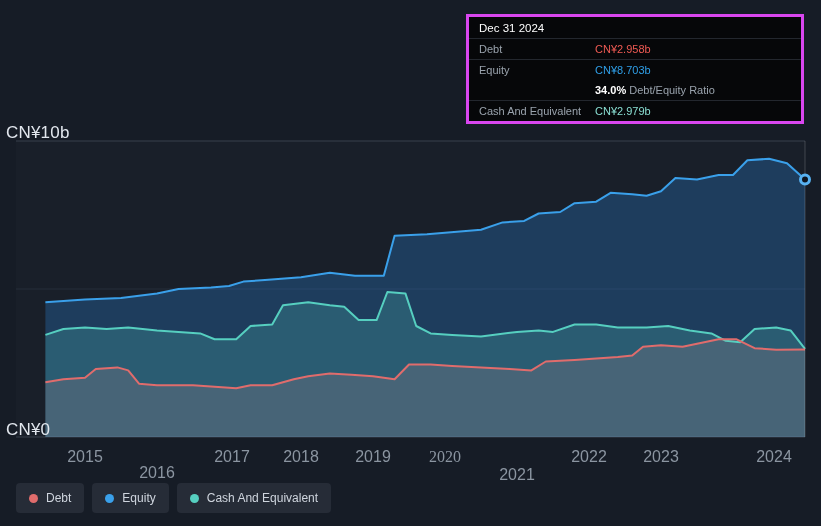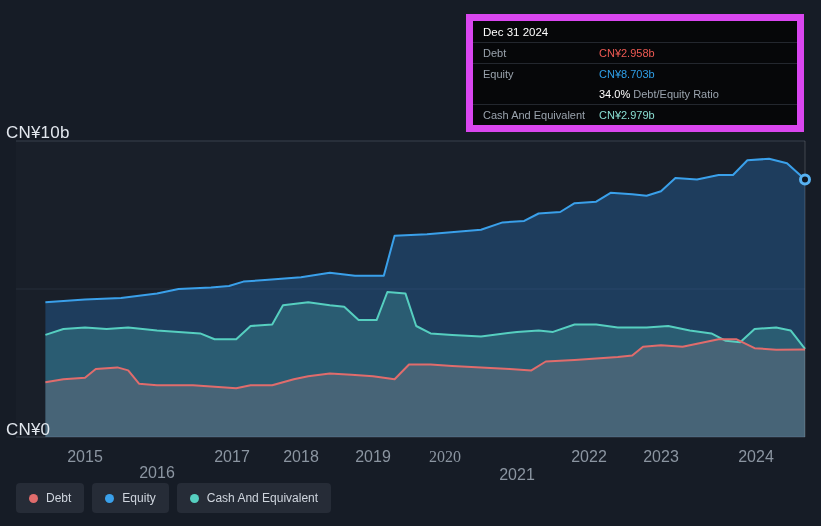--- a/index.html
+++ b/index.html
@@ -23,34 +23,34 @@
     position:absolute;left:16px;top:483px;display:flex;gap:8px;
   }
   .legend-pill{
     display:flex;align-items:center;gap:8px;background:#262c37;border-radius:4px;
     padding:8px 13px;cursor:pointer;
   }
   .legend-dot{width:9px;height:9px;border-radius:50%;}
   .legend-label{color:#cfd5de;font-size:12px;}
   .tooltip{
     position:absolute;left:466px;top:14px;width:338px;
-    background:#060709;border:7px solid #d946ef;box-sizing:border-box;
+    background:#060709;border:3px solid #d946ef;box-sizing:border-box;
     font-size:11px;color:#9aa3ad;
   }
   .tooltip-header{
     padding:5px 10px 4px 10px;color:#ffffff;font-size:11.5px;
   }
   .tooltip-row{
     display:grid;grid-template-columns:116px 1fr;align-items:center;
     padding:3px 10px;min-height:14px;
   }
   .tooltip-row.bordered{border-top:1px solid #23272e;}
   .tooltip-row .t-label{color:#9aa3ad;}
   .tooltip-row .t-suffix{color:#9aa3ad;}
-  .t-value.bold{font-weight:normal;}
+  .t-value.bold{font-weight:bold;}
 </style>
 </head>
 <body>
 
 <div class="chart-root">
   <svg id="chart-svg" width="821" height="526" viewBox="0 0 821 526">
       <rect x="16" y="141" width="789" height="296" fill="rgba(255,255,255,0.015)"></rect>
       <line x1="16" x2="805" y1="437" y2="437" stroke="#39404d" stroke-width="1"></line>
       <line x1="16" x2="805" y1="289" y2="289" stroke="#272e3a" stroke-width="1"></line>
       <line x1="16" x2="805" y1="141" y2="141" stroke="#39404d" stroke-width="1"></line>
@@ -70,21 +70,21 @@
   <div id="x-ticks">
       <div class="x-tick" style="left: 85px;">2015</div>
       <div class="x-tick" style="left: 157px; margin-top: 16px;">2016</div>
       <div class="x-tick" style="left: 232px;">2017</div>
       <div class="x-tick" style="left: 301px;">2018</div>
       <div class="x-tick" style="left: 373px;">2019</div>
       <div class="x-tick" style="left: 445px; font-family: Liberation Serif, serif;">2020</div>
       <div class="x-tick" style="left: 517px; margin-top: 18px;">2021</div>
       <div class="x-tick" style="left: 589px;">2022</div>
       <div class="x-tick" style="left: 661px;">2023</div>
-      <div class="x-tick" style="left: 756px;">2024</div>
+      <div class="x-tick" style="left: 774px;">2024</div>
     </div>
 
   <div class="legend" id="legend">
       <div class="legend-pill">
         <span class="legend-dot" style="background: rgb(224, 108, 108);"></span>
         <span class="legend-label">Debt</span>
       </div>
       <div class="legend-pill">
         <span class="legend-dot" style="background: rgb(58, 160, 234);"></span>
         <span class="legend-label">Equity</span>

